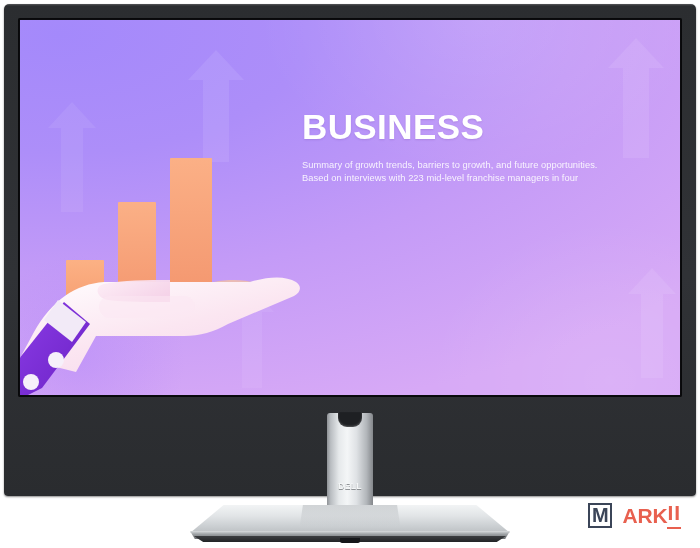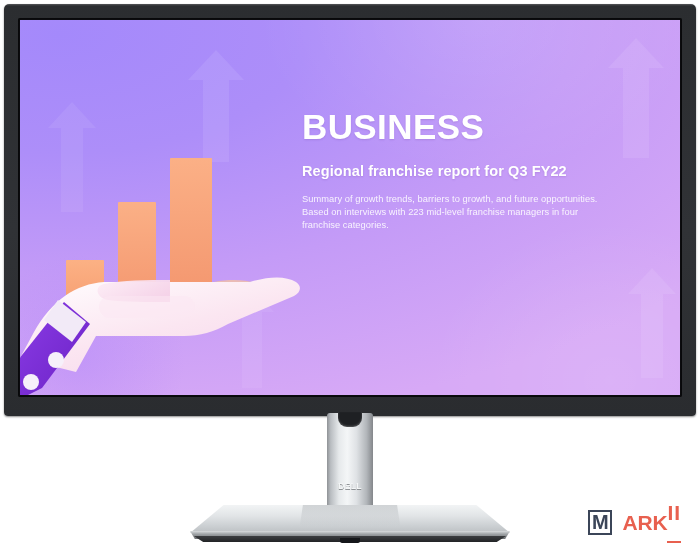--- a/index.html
+++ b/index.html
@@ -16,21 +16,21 @@
     font-family: "Liberation Sans", sans-serif;
     -webkit-font-smoothing: antialiased;
   }
 
   
   #monitor-body {
     position: absolute;
     left: 4px;
     top: 4px;
     width: 692px;
-    height: 412px;
+    height: 492px;
     background: linear-gradient(180deg, #2b2d30 0%, #303236 55%, #2a2c2f 100%);
     border-radius: 5px 5px 4px 4px;
     box-shadow: 0 1px 2px rgba(0,0,0,.45);
   }
   #monitor-body::after {           
     content: "";
     position: absolute;
     left: 0; top: 0; right: 0; height: 2px;
     background: linear-gradient(180deg, rgba(255,255,255,.20), rgba(255,255,255,0));
     border-radius: 5px 5px 0 0;
@@ -249,21 +249,21 @@
     line-height: 20px;
     font-size: 20px;
   }
   #wm-ark {
     color: #e8604f;
     margin-left: 10px;
   }
   #wm-ii {
     color: #e8604f;
     border-bottom: 2px solid #e8604f;
-    padding-bottom: 18px;
+    padding-bottom: 4px;
     letter-spacing: 1px;
   }
 </style>
 </head>
 <body>
 
 <div id="monitor-body">
   <div id="bezel-inner"></div>
 
   <div id="screen">
@@ -351,25 +351,23 @@
         <path d="M40 190 L68 212 L54 232 L26 210 Z" fill="#f2eaf7"></path>
         <circle cx="38" cy="250" r="8" fill="#f6f0fa"></circle>
         <circle cx="13" cy="272" r="8" fill="#f6f0fa"></circle>
       </svg>
     </div>
 
     <div id="slide-text">
       <h1 id="slide-title">
         <span>BUSINESS</span><br>
       </h1>
-      <p id="slide-subtitle">Regional franchise report for Q3 FY22</p>
       <p id="slide-body">
         <span>Summary of growth trends, barriers to growth, and future opportunities.</span>
         <span>Based on interviews with 223 mid-level franchise managers in four</span>
-        <span>franchise categories.</span>
       </p>
     </div>
 
   </div>
 </div>
 
 <div id="stand-neck">
   <div id="neck-slot"></div>
   <div id="dell-logo-stand">D<span class="o-slash">E</span>LL</div>
 </div>

